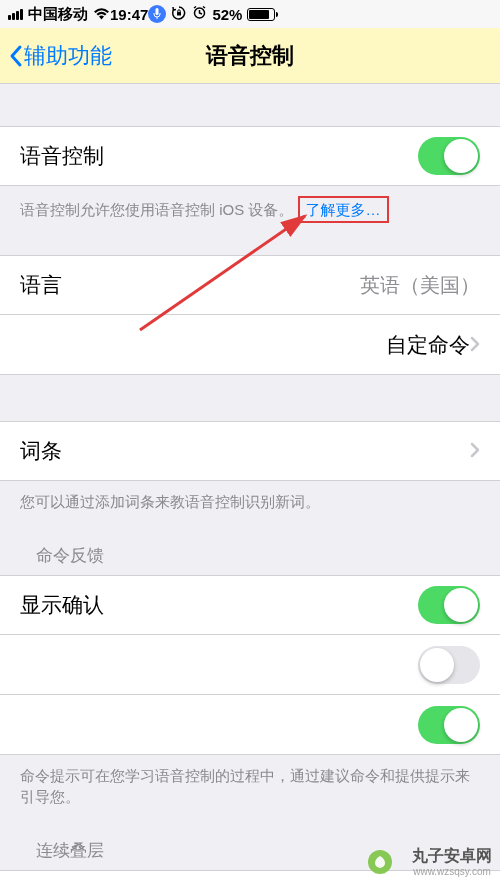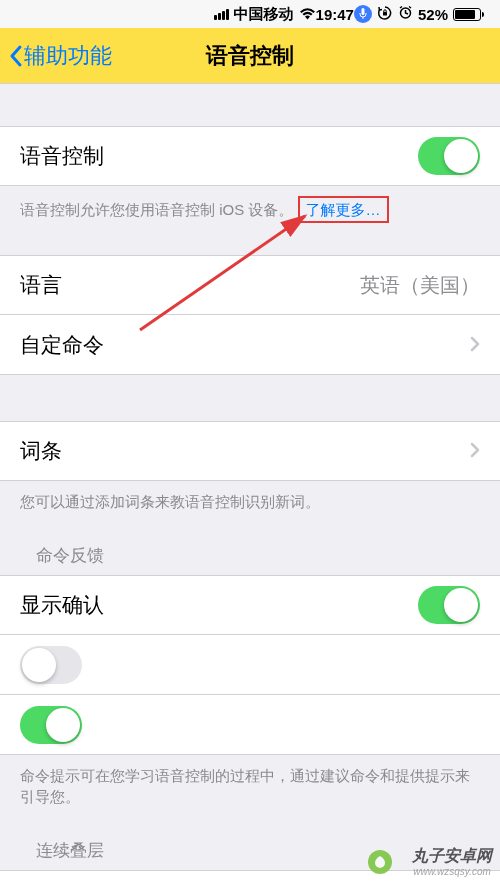--- a/index.html
+++ b/index.html
@@ -10,23 +10,23 @@
       font-family: -apple-system, "PingFang SC", "Helvetica Neue", sans-serif;
       color: #000;
       position: relative;
       overflow: hidden;
     }
 
     
     .status-bar {
       height: 28px;
       display: flex;
-      justify-content: flex-end;
-      align-items: center;
-      padding: 0 16px;
+      justify-content: flex-start;
+      align-items: center;
+      padding: 0 8px;
       font-size: 15px;
       font-weight: 600;
       background: #f7f7f7;
     }
     .status-left, .status-right { display: flex; align-items: center; gap: 5px; }
     .status-center { font-weight: 600; }
     .signal-bars { display: inline-flex; align-items: flex-end; gap: 1px; }
     .signal-bars span { width: 3px; background: #000; display: inline-block; border-radius: 1px; }
     .signal-bars span:nth-child(1){height:5px}
     .signal-bars span:nth-child(2){height:7px}
@@ -37,21 +37,21 @@
     .battery-fill { position:absolute; left:1px; top:1px; bottom:1px; width: 76%; background:#000; border-radius:1px; }
     .battery-tip { width: 2px; height: 5px; background:#000; margin-left:1px; border-radius:0 2px 2px 0; }
     .mic-circle { width:18px;height:18px;border-radius:50%;background:#3b7bff;display:flex;align-items:center;justify-content:center;color:#fff;font-size:10px;font-weight:bold;}
 
     
     .nav {
       height: 56px;
       display: flex;
       align-items: center;
       justify-content: center;
-      background: #fde047;
+      background: #fef9c3;
       border-bottom: 1px solid #d1d1d5;
       position: relative;
     }
     .nav-back {
       position: absolute;
       left: 8px;
       display: flex;
       align-items: center;
       color: #007aff;
       font-size: 22px;
@@ -65,21 +65,21 @@
       background: #fff;
       display: flex;
       align-items: center;
       justify-content: space-between;
       padding: 0 20px;
       min-height: 60px;
       font-size: 21px;
       border-top: 0.5px solid #d1d1d5;
       border-bottom: 0.5px solid #d1d1d5;
     }
-    .cell + .cell { border-top: none; }
+    .cell + .cell { border-top: none; justify-content: flex-end; }
     .cell-label { color: #000; }
     .cell-value { color: #8e8e93; font-size: 20px; }
     .cell-right { display: flex; align-items: center; gap: 6px; }
     .chevron { color:#c7c7cc; }
 
     
     .switch { width: 62px; height: 38px; border-radius: 19px; position: relative; }
     .switch.on { background: #4cd964; }
     .switch.off { background: #e5e5ea; }
     .switch .knob { width: 34px; height: 34px; background: #fff; border-radius: 50%; position:absolute; top:2px; box-shadow: 0 2px 4px rgba(0,0,0,0.25); }
@@ -113,21 +113,20 @@
     .watermark {
       position: absolute;
       right: 8px;
       bottom: 10px;
       display: flex;
       align-items: center;
       gap: 20px;
       font-size: 16px;
       color: #444;
       opacity: 0.9;
-      font-style: italic;
     }
     .watermark .wm-icon { width:24px;height:24px;border-radius:50%;background:#7cc543;display:flex;align-items:center;justify-content:center;color:#fff;font-size:14px;}
     .watermark .wm-sub { font-size:10px; color:#999; display:block; line-height:1;text-align:center; }
   </style>
 </head>
 <body>
 
 <div class="status-bar">
   <div class="status-left">
     <span class="signal-bars">

